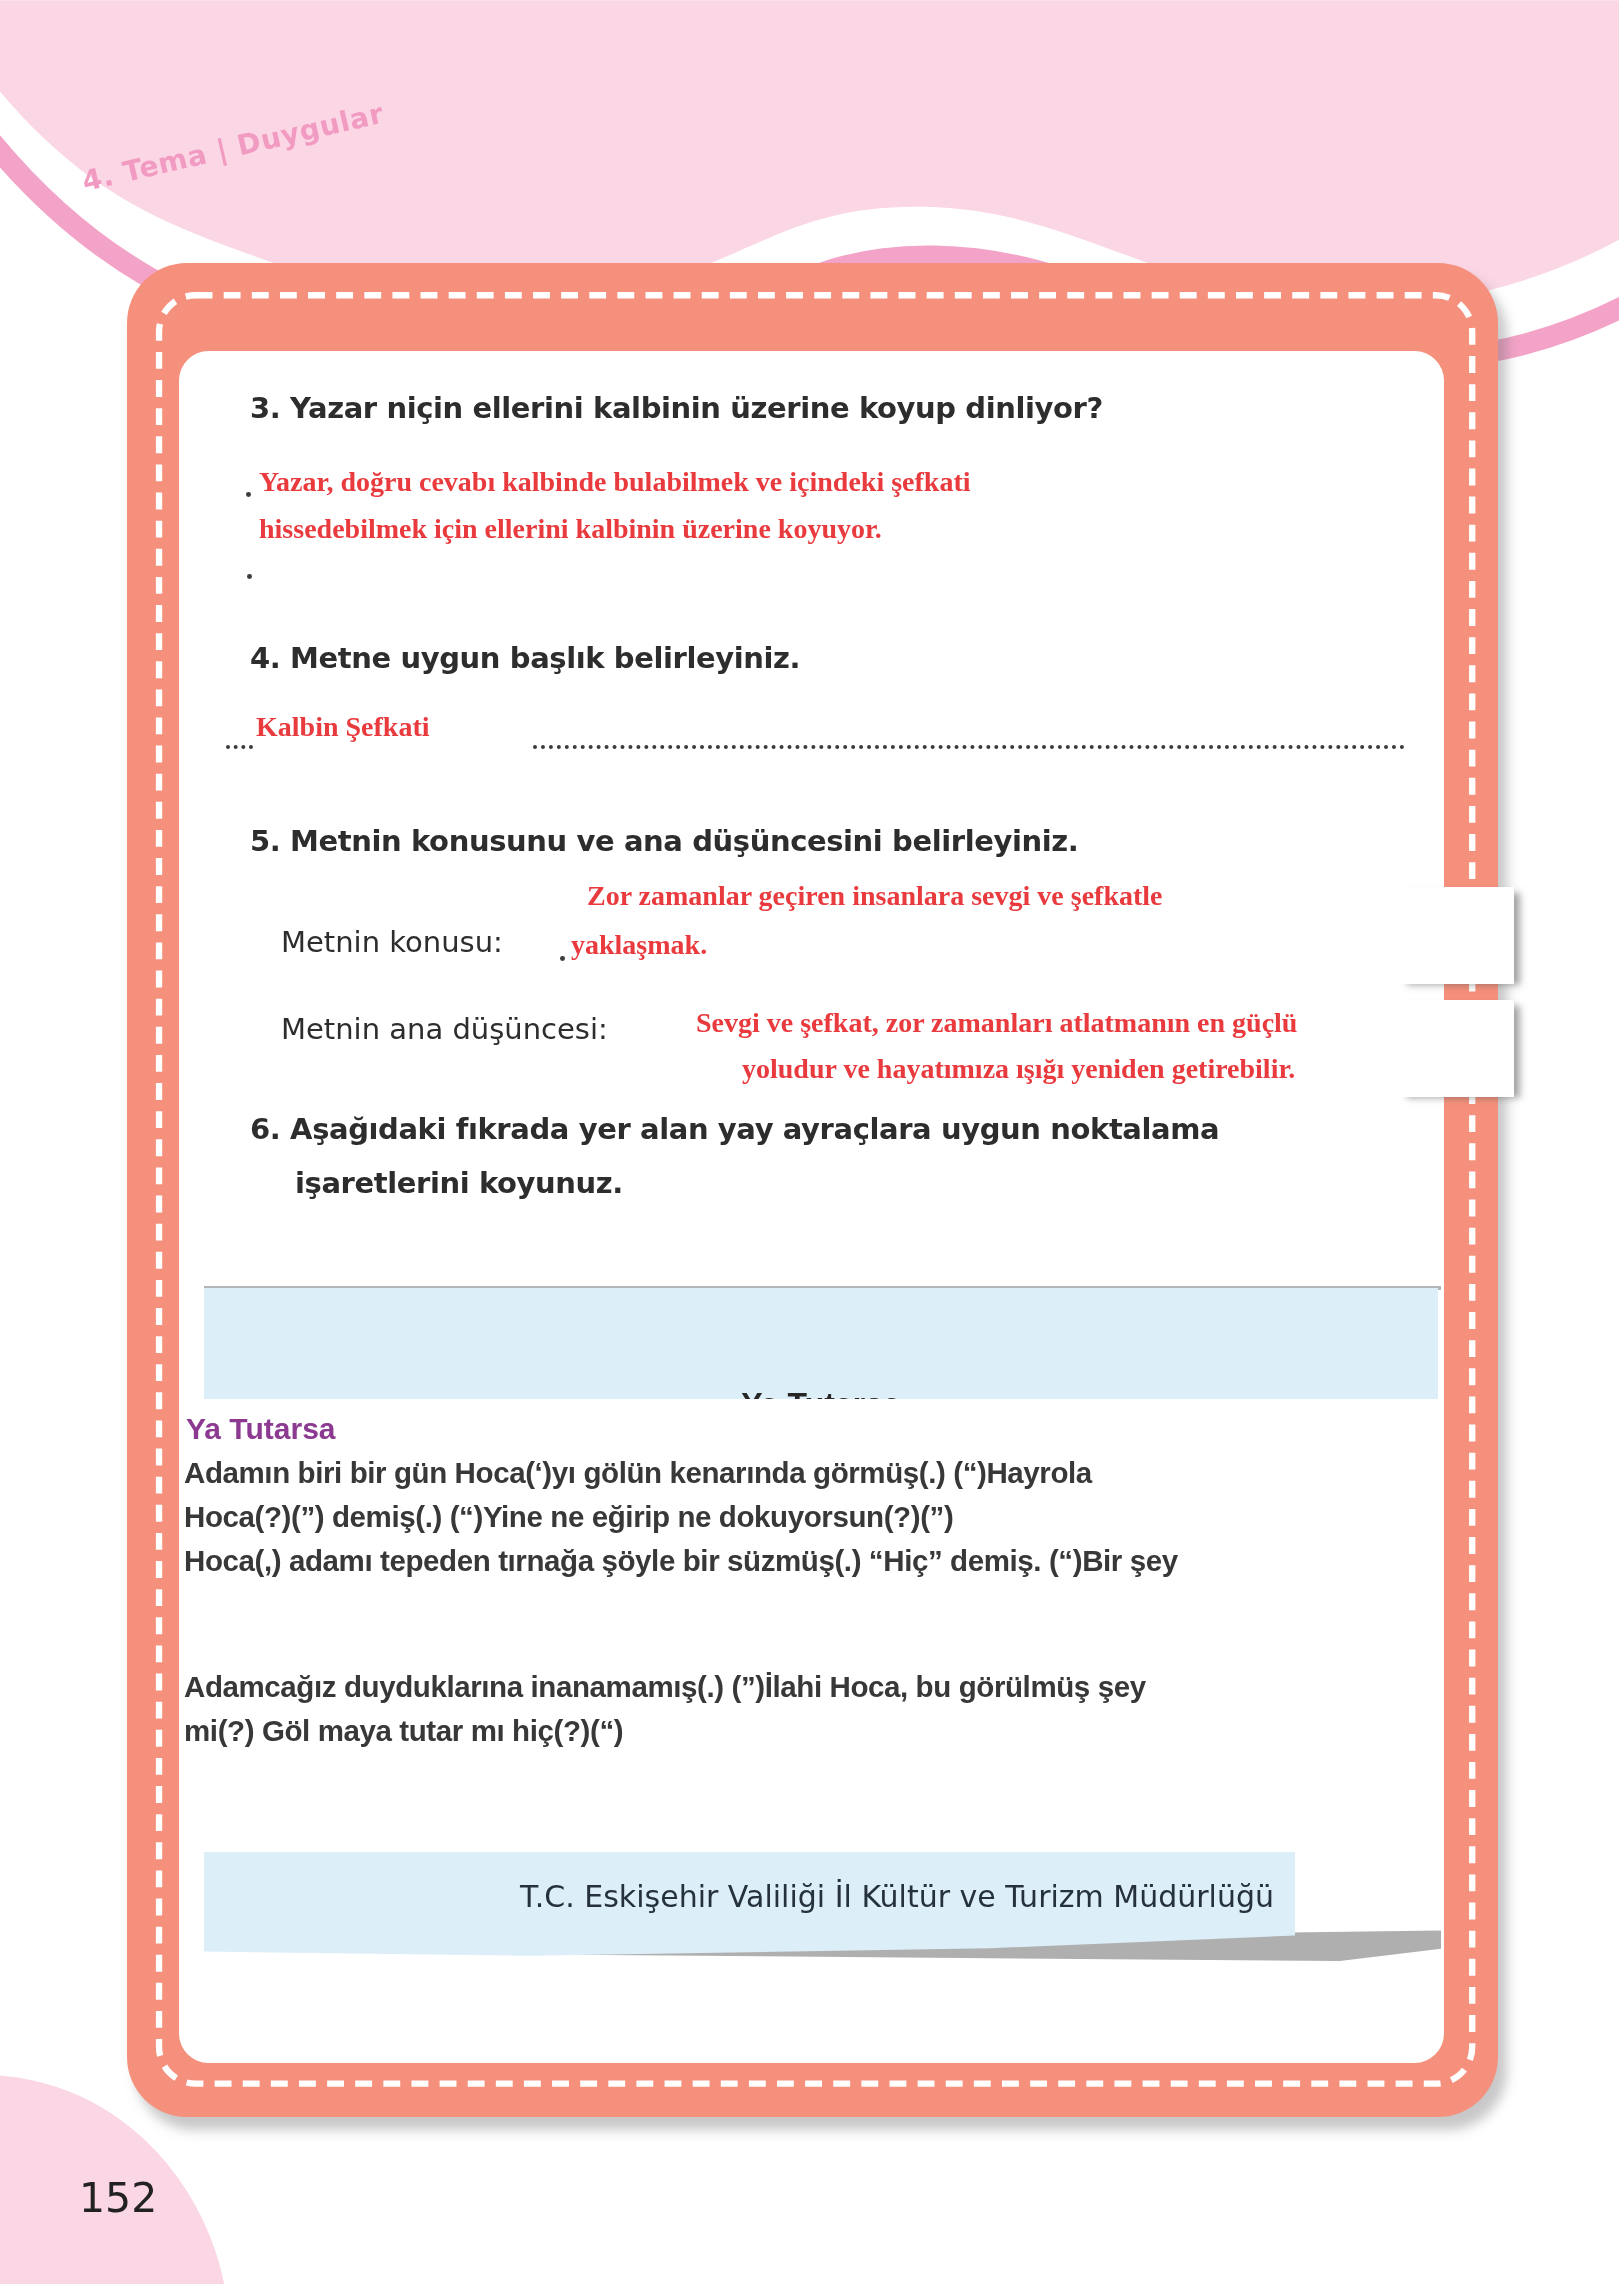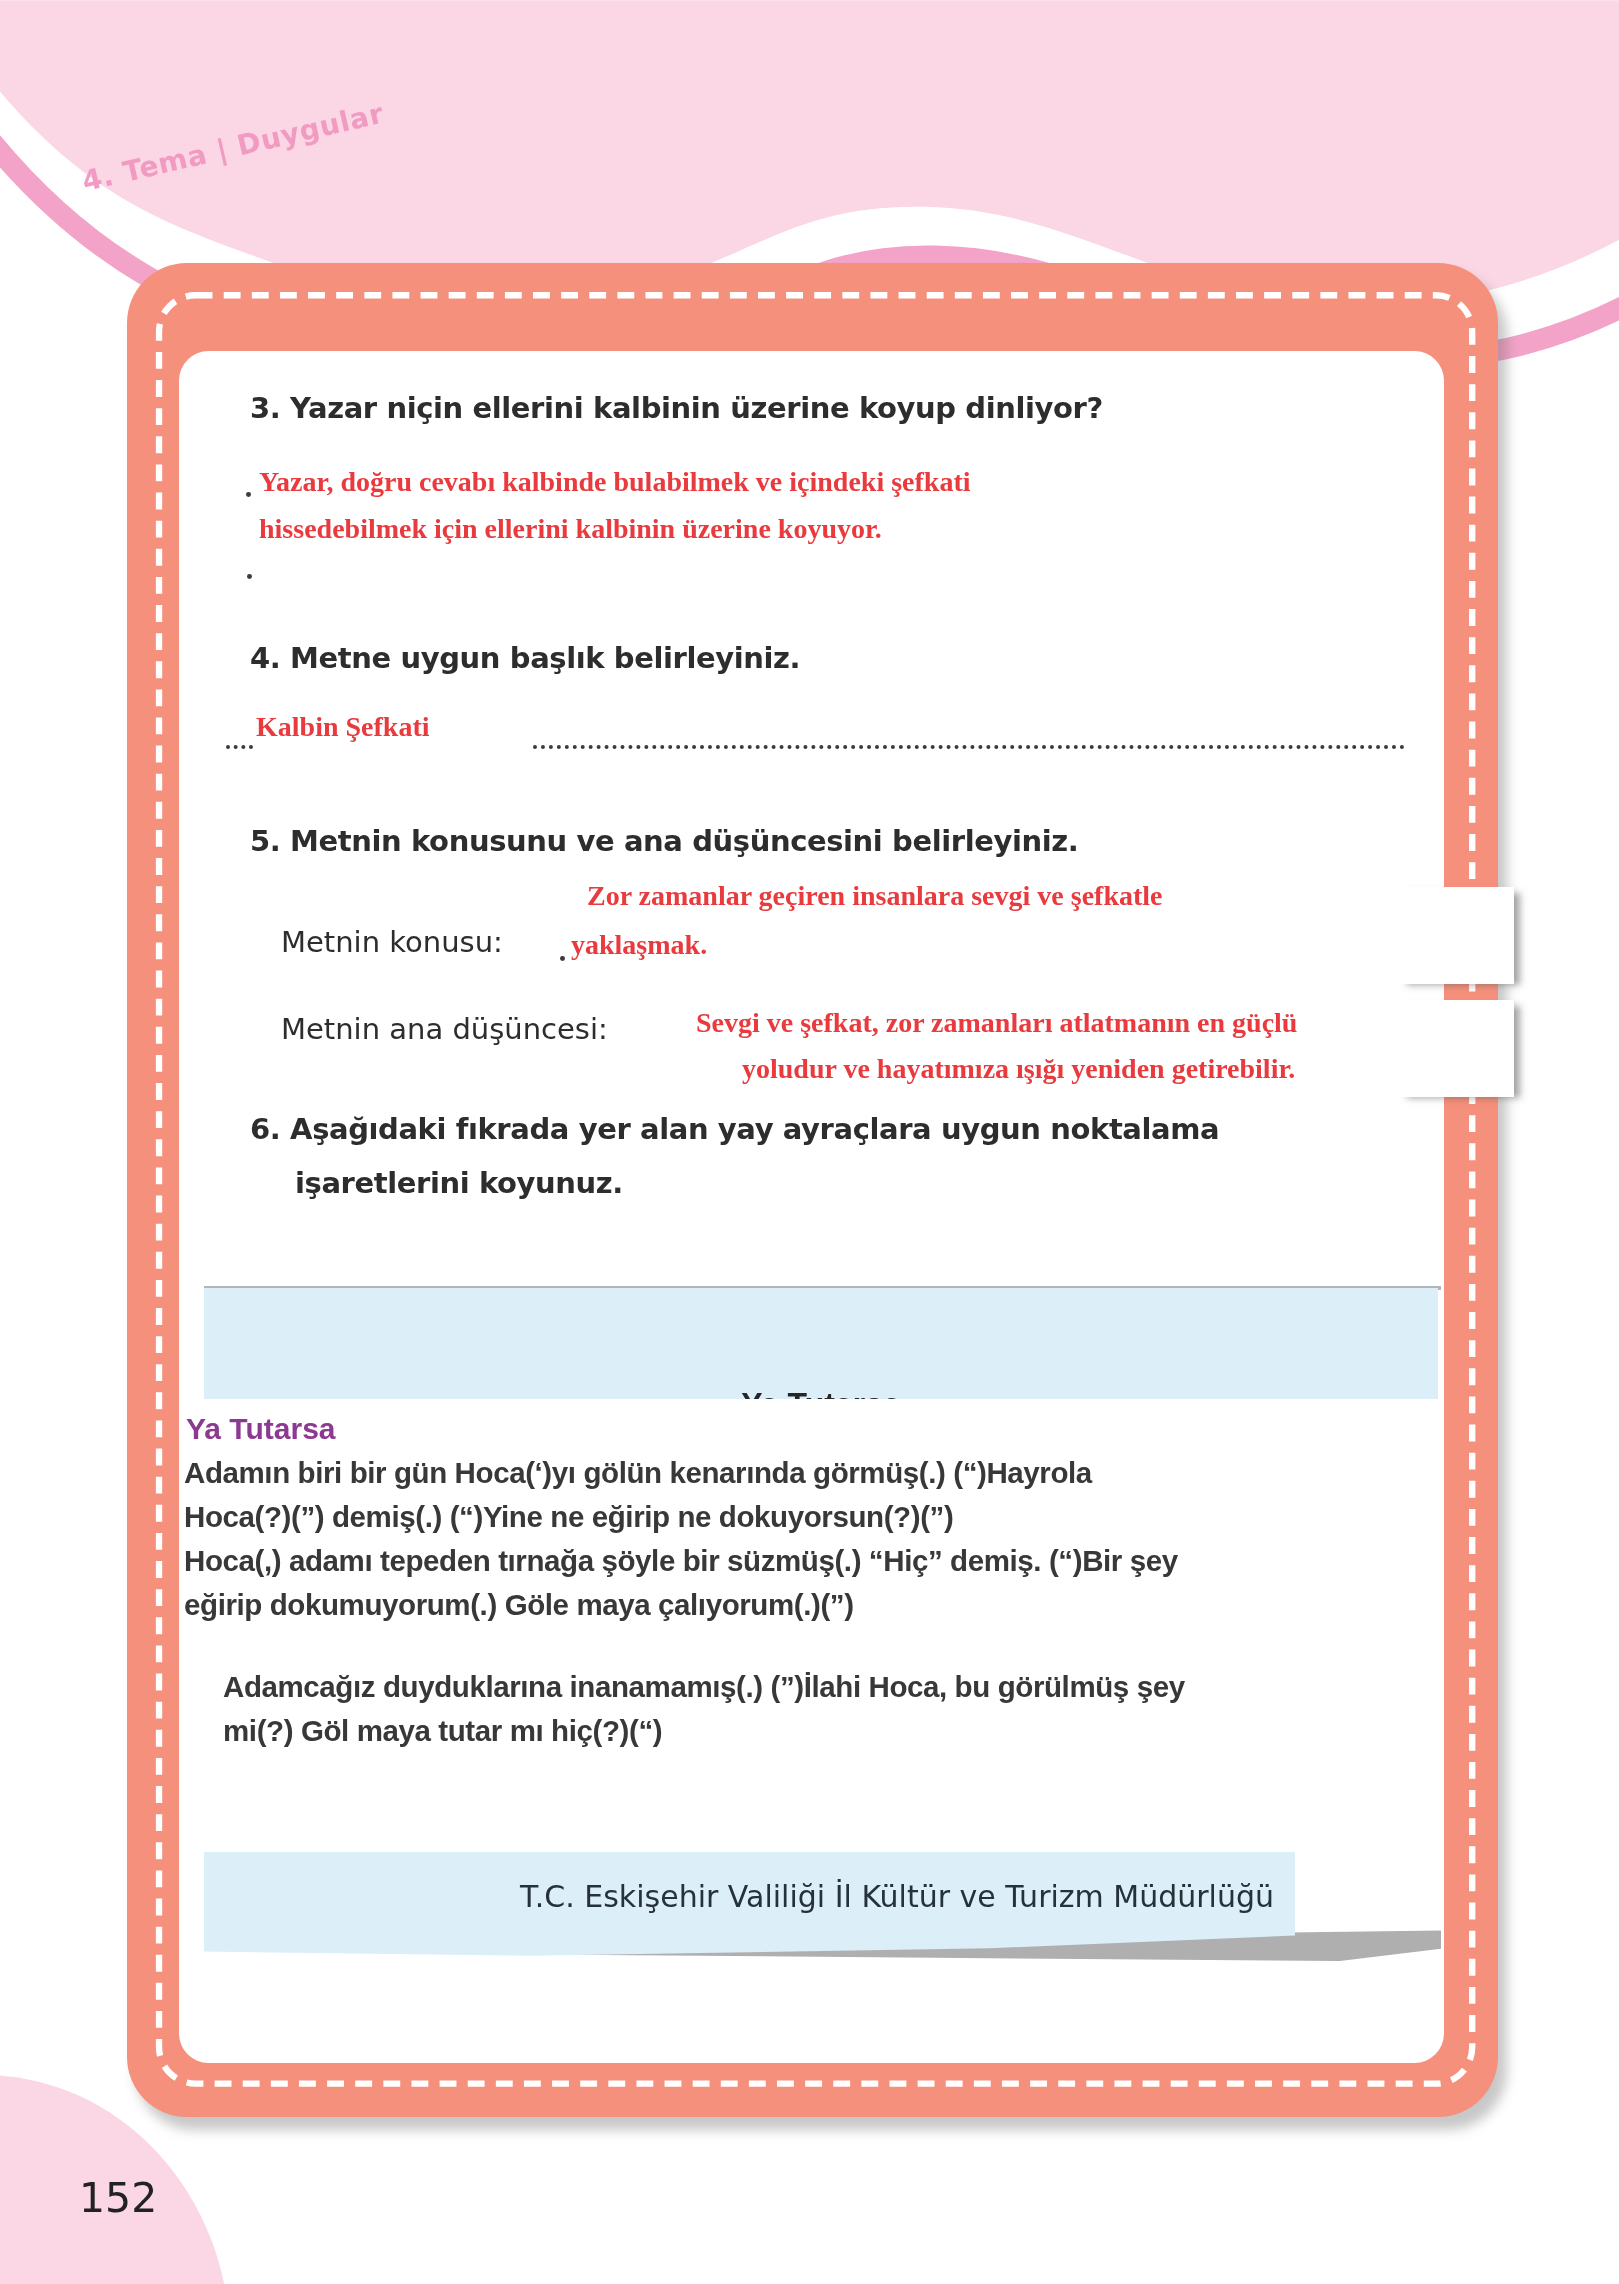--- a/index.html
+++ b/index.html
@@ -111,23 +111,22 @@
   <div class="bluebox-topline"></div>
   <div class="bluebox">
     <div class="covered-text">Ya Tutarsa</div>
   </div>
 
   <div class="passage-title" style="left:186px;top:1412px;">Ya Tutarsa</div>
   <div class="story" style="left:184px;top:1451px;">
     <div>Adamın biri bir gün Hoca(‘)yı gölün kenarında görmüş(.) (“)Hayrola</div>
     <div>Hoca(?)(”) demiş(.) (“)Yine ne eğirip ne dokuyorsun(?)(”)</div>
     <div>Hoca(,) adamı tepeden tırnağa şöyle bir süzmüş(.) “Hiç” demiş. (“)Bir şey</div>
-    <div>eğirip dokumuyorum(.) Göle maya çalıyorum(.)(”)</div>
   </div>
-  <div class="story" style="left:184px;top:1665px;margin-left:39px;">
+  <div class="story" style="left:184px;top:1665px;">
     <div>Adamcağız duyduklarına inanamamış(.) (”)İlahi Hoca, bu görülmüş şey</div>
     <div>mi(?) Göl maya tutar mı hiç(?)(“)</div>
   </div>
 
   <div class="sticker-shadow"></div>
   <div class="sticker">
     <div class="sticker-text">T.C. Eskişehir Valiliği İl Kültür ve Turizm Müdürlüğü</div>
   </div>
 
 </div>

